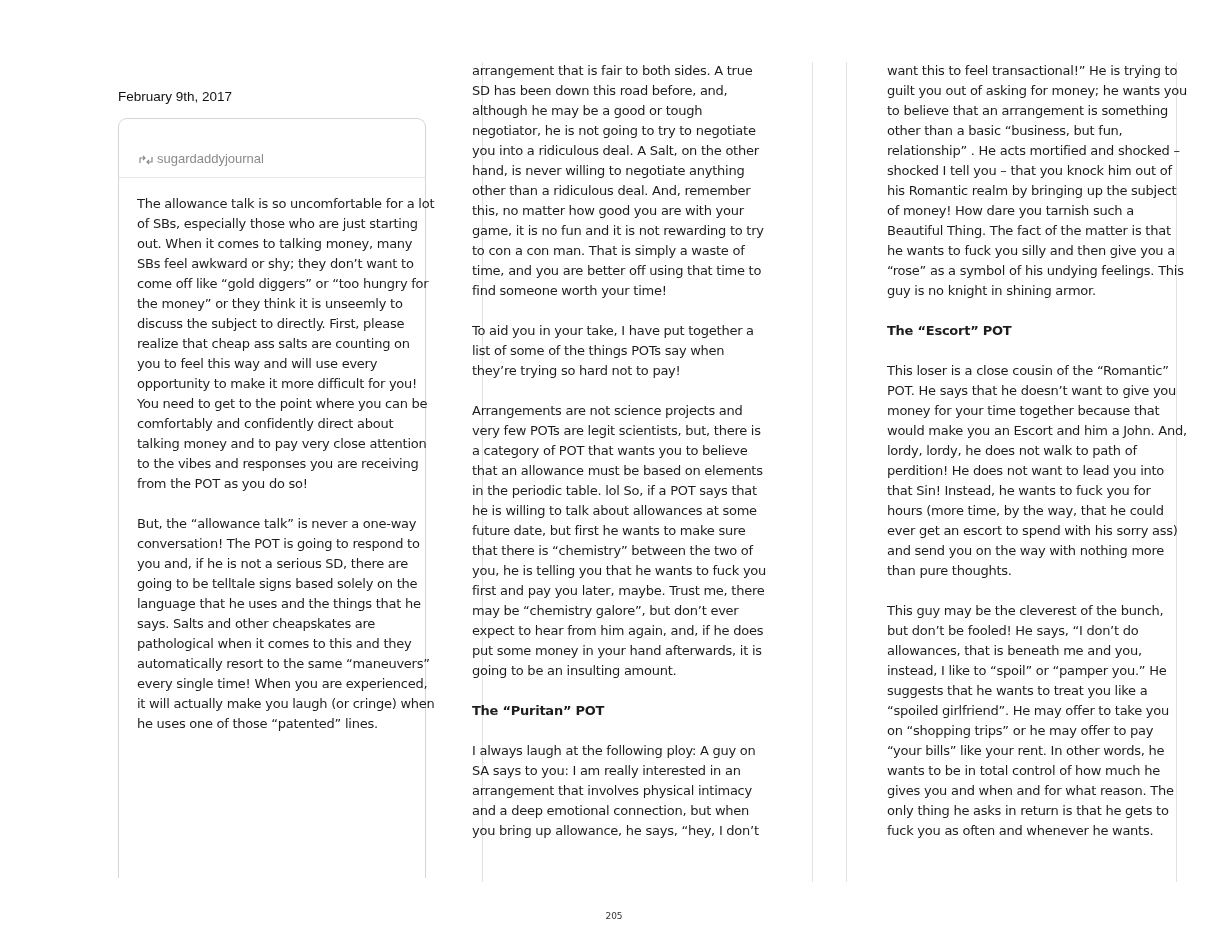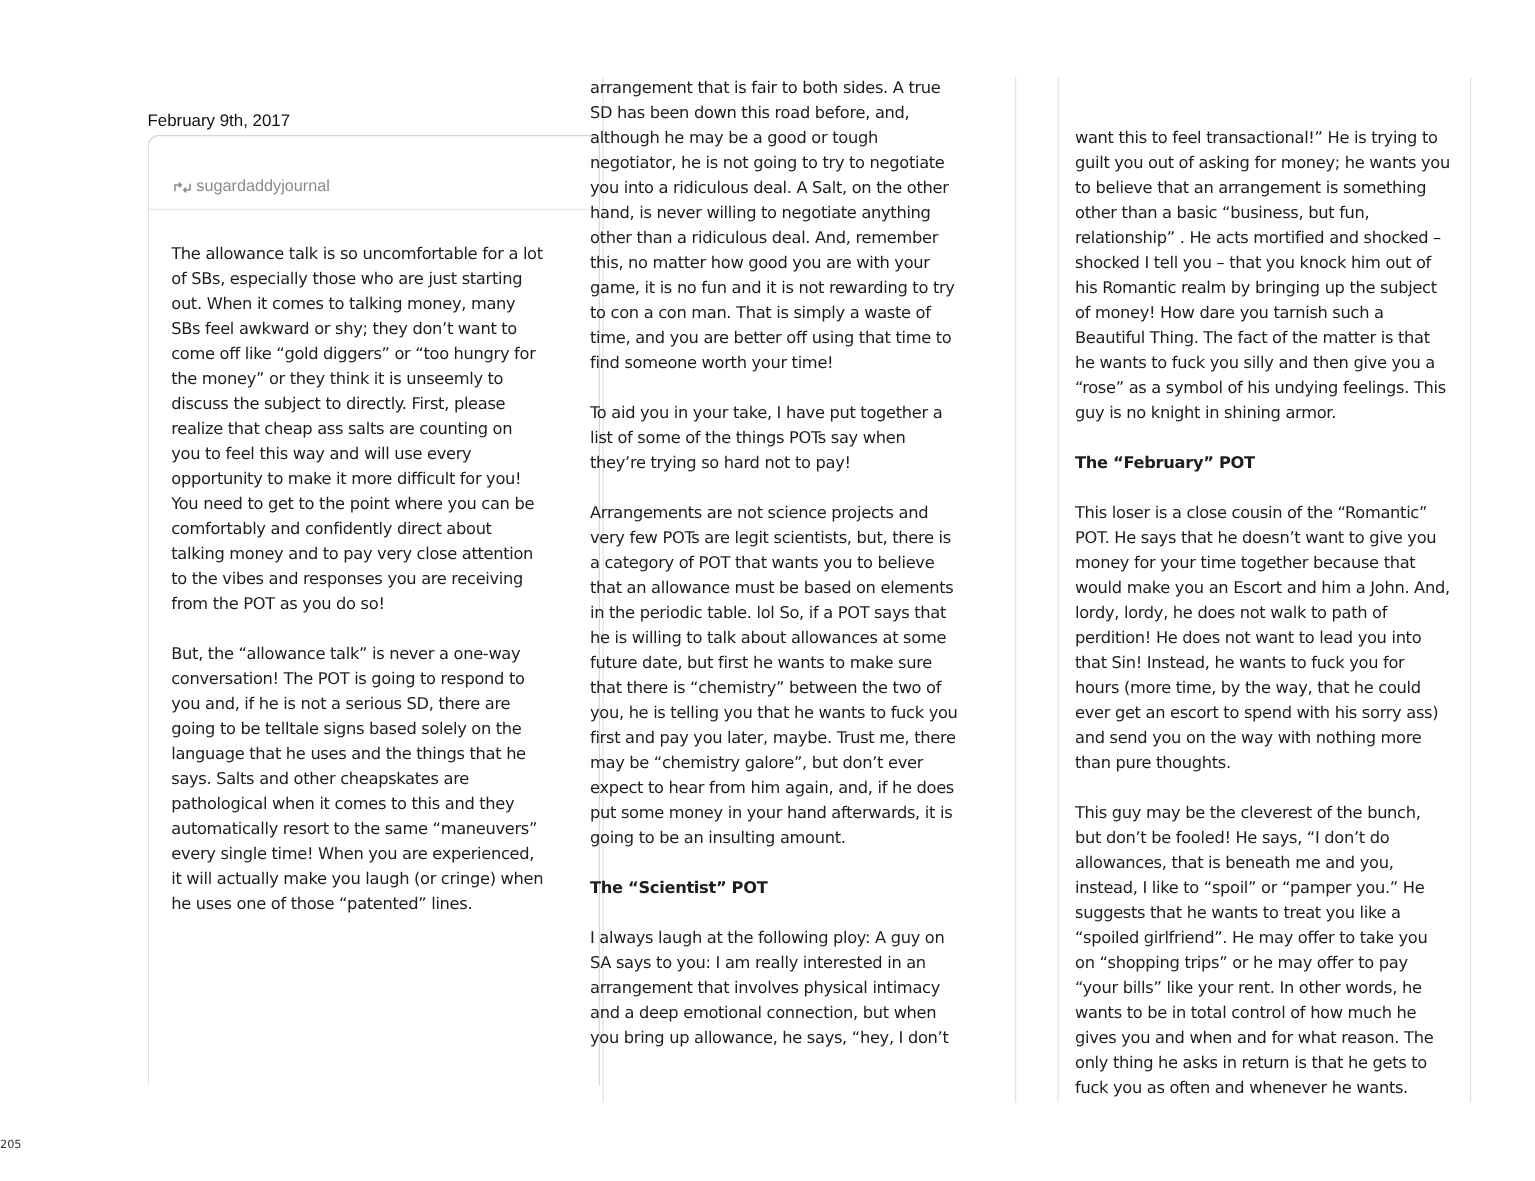--- a/index.html
+++ b/index.html
@@ -5,39 +5,39 @@
   html, body { margin: 0; padding: 0; background: #ffffff; }
   body {
     width: 1228px; height: 945px; position: relative; overflow: hidden;
     font-family: "DejaVu Sans", sans-serif; color: #1a1a1a;
   }
   .date {
     position: absolute; left: 118px; top: 89px;
     font-family: "Liberation Sans", sans-serif; font-weight: normal; font-size: 13.5px; color: #111;
   }
   .card {
-    position: absolute; left: 118px; top: 108px; width: 362px; height: 760px;
+    position: absolute; left: 118px; top: 118px; width: 308px; height: 760px;
     border: 1px solid #d6d6d6; border-bottom: none; border-radius: 9px 9px 0 0;
     box-sizing: border-box;
   }
   .card-head {
     height: 59px; border-bottom: 1px solid #e6e6e6; box-sizing: border-box;
     padding: 20px 0 0 20px; font-family: "Liberation Sans", sans-serif; font-size: 13px; color: #8a8a8a;
     display: flex; align-items: center; gap: 4px;
   }
   .reblog-icon { width: 14px; height: 10px; display: inline-block; }
   .col-line { position: absolute; width: 1px; background: #e2e2e2; }
   .col {
     position: absolute; font-size: 13px; line-height: 20px; color: #1e1e1e;
     font-family: "DejaVu Sans", sans-serif; letter-spacing: -0.25px;
   }
   .col p { margin: 0 0 20px 0; }
   .col h4 { margin: 0 0 20px 0; font-size: 13px; font-weight: bold; line-height: 20px; }
   .page-num {
-    position: absolute; left: 0; width: 1228px; top: 911px; 
+    position: absolute; left: 0; width: 1228px; top: 911px; text-align: center;
     font-size: 9px; color: #333; font-family: "DejaVu Sans", sans-serif;
   }
 </style>
 </head>
 <body>
 
 <div class="date">February 9th, 2017</div>
 
 <div class="card">
   <div class="card-head">
@@ -57,23 +57,23 @@
 <div class="col-line" style="left:1176px; top:62px; height:820px;"></div>
 
 <div class="col" id="col0" style="left:137px; top:194px; width:298px; height:662px; overflow:hidden;">
     <p>The allowance talk is so uncomfortable for a lot of SBs, especially those who are just starting out. When it comes to talking money, many SBs feel awkward or shy; they don’t want to come off like “gold diggers” or “too hungry for the money” or they think it is unseemly to discuss the subject to directly.  First, please realize that cheap ass salts are counting on you to feel this way and will use every opportunity to make it more difficult for you!  You need to get to the point where you can be comfortably and confidently direct about talking money and to pay very close attention to the vibes and responses you are receiving from the POT as you do so!</p>
     <p>But, the “allowance talk” is never a one-way conversation!  The POT is going to respond to you and, if he is not a serious SD, there are going to be telltale signs based solely on the language that he uses and the things that he says. Salts and other cheapskates are pathological when it comes to this and they automatically resort to the same “maneuvers” every single time!  When you are experienced, it will actually make you laugh (or cringe) when he uses one of those “patented” lines.</p>
   </div>
 <div class="col" id="col1" style="left:472px; top:61px; width:296px; height:822px; overflow:hidden;">
     <p>arrangement that is fair to both sides.  A true SD has been down this road before, and, although he may be a good or tough negotiator, he is not going to try to negotiate you into a ridiculous deal.  A Salt, on the other hand, is never willing to negotiate anything other than a ridiculous deal.  And, remember this, no matter how good you are with your game, it is no fun and it is not rewarding to try to con a con man.  That is simply a waste of time, and you are better off using that time to find someone worth your time!</p>
     <p>To aid you in your take, I have put together a list of some of the things POTs say when they’re trying so hard not to pay!</p>
     <p>Arrangements are not science projects and very few POTs are legit scientists, but, there is a category of POT that wants you to believe that an allowance must be based on elements in the periodic table.  lol  So, if a POT says that he is willing to talk about allowances at some future date, but first he wants to make sure that there is “chemistry” between the two of you, he is telling you that he wants to fuck you first and pay you later, maybe.  Trust me, there may be “chemistry galore”, but don’t ever expect to hear from him again, and, if he does put some money in your hand afterwards, it is going to be an insulting amount.</p>
-    <h4>The “Scientist” POT</h4>
+    <h4>The “Puritan” POT</h4>
     <p>I always laugh at the following ploy:  A guy on SA says to you:  I am really interested in an arrangement that involves physical intimacy and a deep emotional connection, but when you bring up allowance, he says, “hey, I don’t</p>
   </div>
-<div class="col" id="col2" style="left:860px; top:61px; width:300px; height:822px; overflow:hidden;margin-top:40px;">
+<div class="col" id="col2" style="left:887px; top:61px; width:300px; height:822px; overflow:hidden;">
     <p>want this to feel transactional!”  He is trying to guilt you out of asking for money; he wants you to believe that an arrangement is something other than a basic “business, but fun, relationship” . He acts mortified and shocked – shocked I tell you – that you knock him out of his Romantic realm by bringing up the subject of money!  How dare you tarnish such a Beautiful Thing.  The fact of the matter is that he wants to fuck you silly and then give you a “rose” as a symbol of his undying feelings.  This guy is no knight in shining armor.</p>
-    <h4>The “February” POT</h4>
+    <h4>The “Escort” POT</h4>
     <p>This loser is a close cousin of the “Romantic” POT.  He says that he doesn’t want to give you money for your time together because that would make you an Escort and him a John.  And, lordy, lordy, he does not walk to path of perdition!  He does not want to lead you into that Sin!  Instead, he wants to fuck you for hours (more time, by the way, that he could ever get an escort to spend with his sorry ass) and send you on the way with nothing more than pure thoughts.</p>
     <p>This guy may be the cleverest of the bunch, but don’t be fooled!  He says, “I don’t do allowances, that is beneath me and you, instead, I like to “spoil” or “pamper you.”  He suggests that he wants to treat you like a “spoiled girlfriend”.  He may offer to take you on “shopping trips” or he may offer to pay “your bills” like your rent.  In other words, he wants to be in total control of how much he gives you and when and for what reason.  The only thing he asks in return is that he gets to fuck you as often and whenever he wants.</p>
   </div>
 
 <div class="page-num">205</div>
 
 </body></html>

